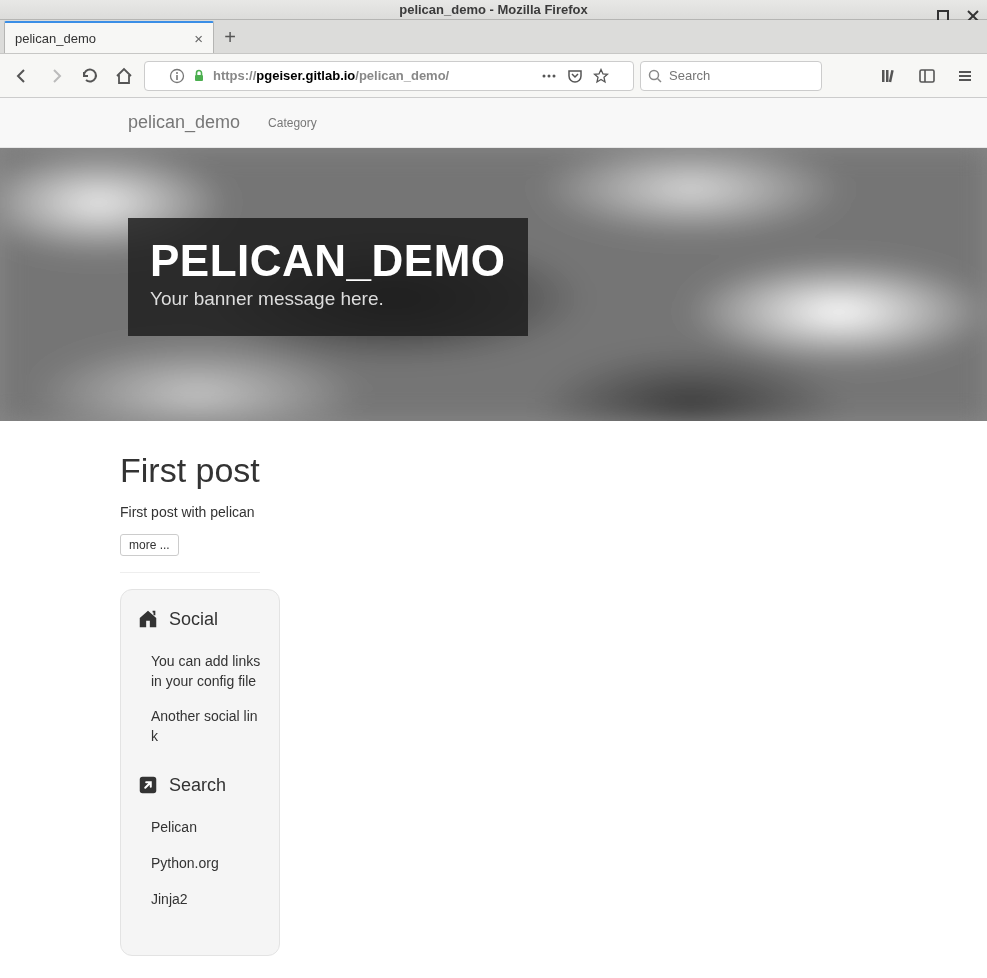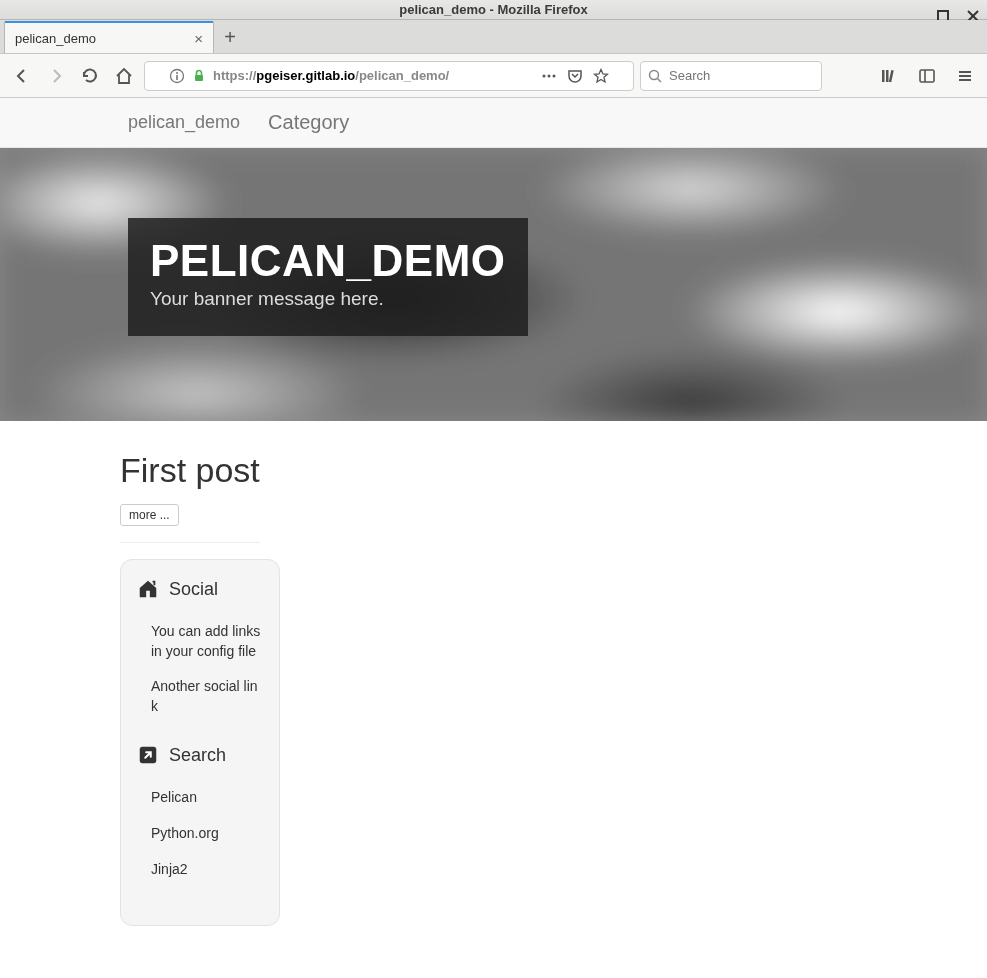--- a/index.html
+++ b/index.html
@@ -29,21 +29,21 @@
 .searchbar { width: 182px; height: 30px; background: #fff; border: 1px solid #ccc; border-radius: 4px; display: flex; align-items: center; padding: 0 6px; gap: 6px; font-size: 13px; color: #888; }
 .searchbar input { border: none; outline: none; width: 100%; font-size: 13px; background: transparent; }
 .right-tools { margin-left: auto; display: flex; gap: 10px; color: #555; }
 
 
 .viewport { height: calc(978px - 32px - 34px - 44px); overflow-y: scroll; position: relative; }
 
 
 .navbar { background: #f8f8f8; border-bottom: 1px solid #e7e7e7; height: 50px; display: flex; align-items: center; padding: 0 128px; gap: 28px; }
 .navbar .brand { font-size: 18px; color: #777; }
-.navbar .navlink { font-size: 20px; color: #777; cursor: pointer; }
+.navbar .navlink { font-size: 12px; color: #777; cursor: pointer; }
 
 
 .banner { height: 273px; background: #888; position: relative; overflow: hidden; }
 .banner-bg { position:absolute; inset:0; filter: blur(12px) contrast(1.2); background:
   radial-gradient(ellipse 220px 90px at 10% 20%, #ddd 0%, transparent 60%),
   radial-gradient(ellipse 260px 80px at 70% 15%, #ccc 0%, transparent 60%),
   radial-gradient(ellipse 300px 100px at 40% 55%, #333 0%, transparent 65%),
   radial-gradient(ellipse 260px 90px at 85% 60%, #eee 0%, transparent 60%),
   radial-gradient(ellipse 280px 90px at 20% 90%, #bbb 0%, transparent 60%),
   radial-gradient(ellipse 240px 90px at 70% 95%, #444 0%, transparent 65%),
@@ -216,20 +216,21 @@
     <div class="banner-bg"></div>
     <div class="banner-box">
       <div class="banner-title">PELICAN_DEMO</div>
       <div class="banner-sub">Your banner message here.</div>
     </div>
   </div>
 
   <div class="content">
     <div class="main">
       <h1 class="post-title">First post</h1>
+      <p class="post-excerpt">First post with pelican</p>
       <a class="more-btn">more ...</a>
       <hr class="post-sep">
     </div>
 
     <aside class="sidebar">
       <div class="side-h">
         <span>
           <svg width="22" height="22" viewBox="0 0 24 24">
               <path d="M3 11 L12 3 L21 11 L21 21 L14 21 L14 14 L10 14 L10 21 L3 21 Z" fill="#333"></path>
               <path d="M17 4 H19 V8" stroke="#333" stroke-width="2" fill="none"></path>

